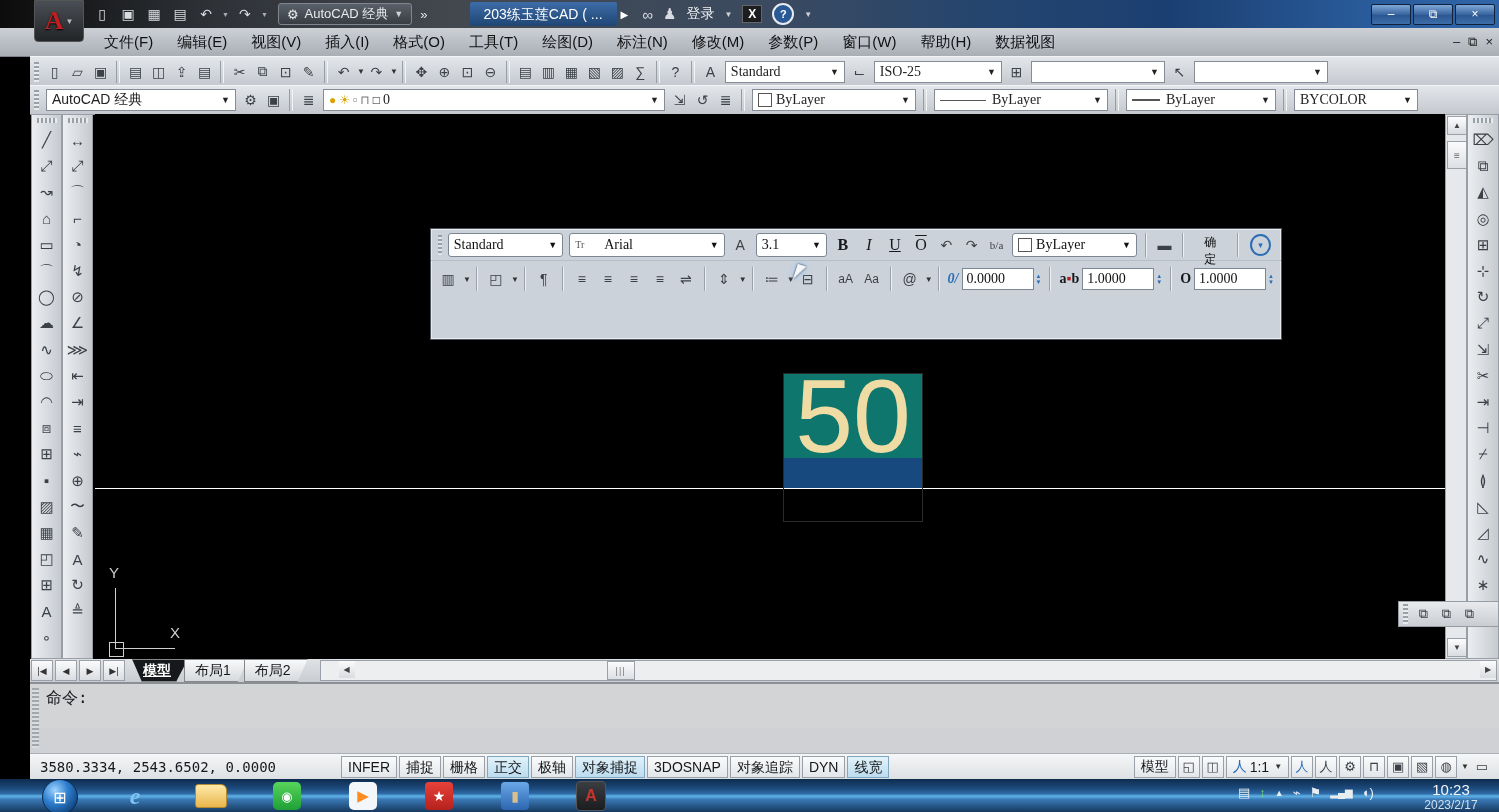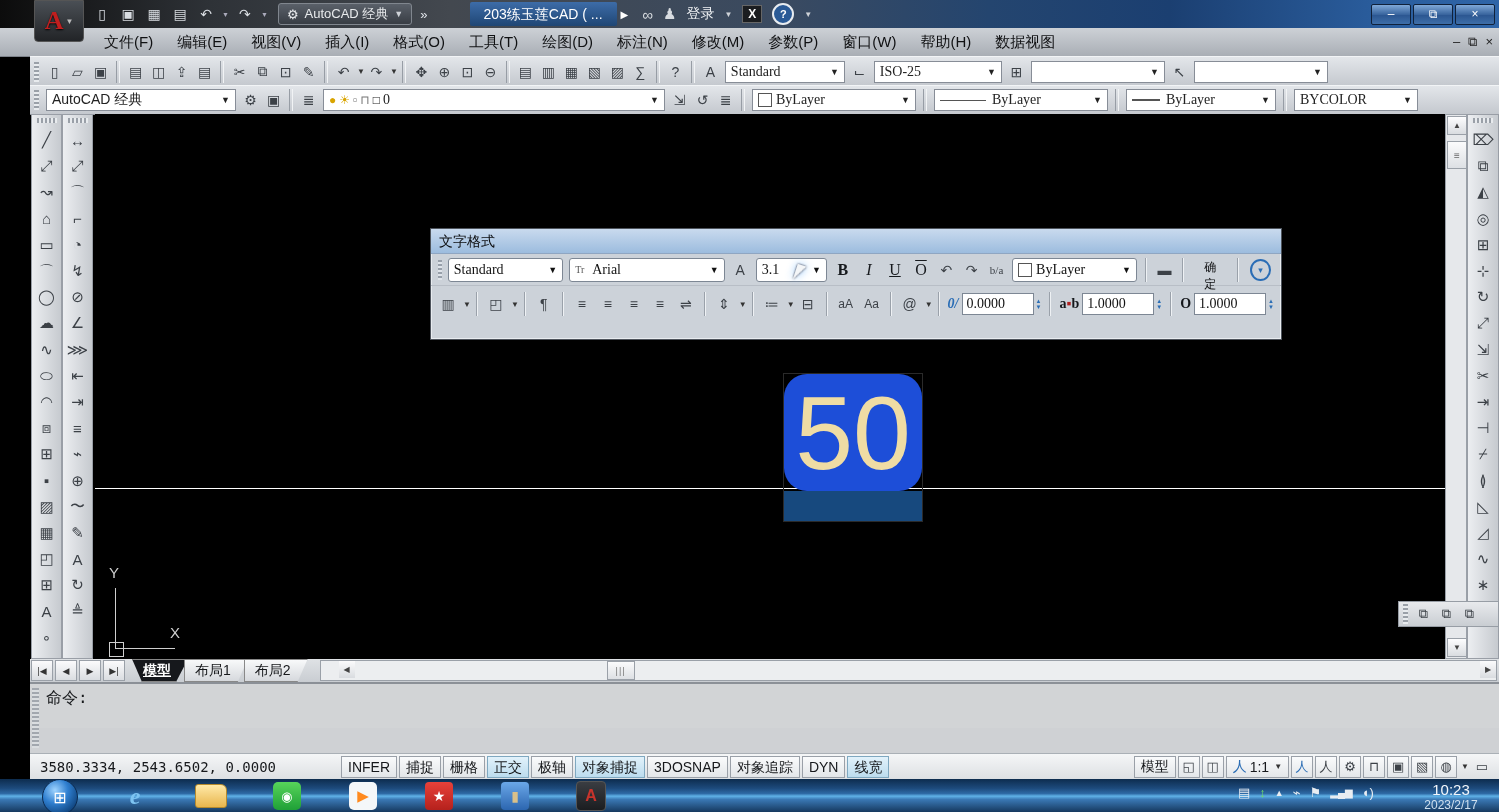--- a/index.html
+++ b/index.html
@@ -67,22 +67,22 @@
   .leftbar1{left:31px;} .leftbar2{left:62px;}
   .modbar{left:1467px;width:32px;}
   .canvas{position:absolute;left:95px;top:114px;width:1350px;height:545px;background:#000;}
   .vscroll{position:absolute;left:1445px;top:114px;width:22px;height:545px;background:#e6e8eb;border:1px solid #9aa0a8;box-sizing:border-box;}
   .sbtn{position:absolute;left:1px;width:18px;height:17px;background:linear-gradient(#fdfdfe,#d9dce0);
     border:1px solid #9aa0a8;display:flex;align-items:center;justify-content:center;font-size:8px;color:#444;}
   .vthumb{position:absolute;left:1px;top:26px;width:18px;height:26px;background:linear-gradient(#fbfbfc,#dde0e4);
     border:1px solid #9aa0a8;display:flex;align-items:center;justify-content:center;font-size:10px;color:#666;}
   .hline{position:absolute;left:95px;top:488px;width:1350px;height:1px;background:#fff;}
   .box50{position:absolute;left:783px;top:373px;width:140px;height:149px;border:1px solid #2a2a2a;box-sizing:border-box;}
-  .box50 .txt{height:117px;background:#1d4ed8;display:flex;align-items:center;justify-content:center;
-    font-family:"Liberation Sans",sans-serif;font-size:104px;line-height:104px;color:#efdca4;border-radius:23px;}
+  .box50 .txt{height:84px;background:#0f766e;display:flex;align-items:center;justify-content:center;
+    font-family:"Liberation Sans",sans-serif;font-size:104px;line-height:104px;color:#efdca4;}
   .box50 .bar{height:30px;background:#17497e;}
   .ucs{position:absolute;left:108px;top:562px;width:90px;height:92px;color:#cfcfcf;}
   .ucs .yaxis{position:absolute;left:7px;top:26px;width:1px;height:60px;background:#cfcfcf;}
   .ucs .xaxis{position:absolute;left:7px;top:86px;width:60px;height:1px;background:#cfcfcf;}
   .ucs .sq{position:absolute;left:1px;top:80px;width:13px;height:13px;border:1px solid #cfcfcf;}
   .ucs .ylab{position:absolute;left:1px;top:2px;font-size:15px;}
   .ucs .xlab{position:absolute;left:62px;top:62px;font-size:15px;}
   .draworder{position:absolute;left:1398px;top:601px;height:26px;width:101px;display:flex;align-items:center;
     background:linear-gradient(#e8eaed,#c9cdd2);border:1px solid #979da5;box-sizing:border-box;}
   .draworder .ico{font-size:13px;}
@@ -91,21 +91,21 @@
     background:#ccd2d9;border:1px solid #4e545c;box-shadow:0 0 0 1px #e8ecf0 inset,2px 3px 6px rgba(0,0,0,.55);box-sizing:border-box;}
   .dlg-header{height:24px;line-height:24px;padding-left:8px;font-size:14px;color:#0c0d0f;
     background:linear-gradient(#c9daee,#9cbcde);border-bottom:1px solid #8fa6c2;}
   .dlg-row{display:flex;align-items:center;height:31px;padding:0 4px;}
   .r2{height:36px;border-top:1px solid #b8bec6;}
   .dgrip{width:4px;height:20px;margin:0 3px;background:repeating-linear-gradient(#98a0aa 0 2px,#dfe4ea 2px 4px);}
   .dcombo{height:22px;background:#fff;border:1px solid #7d8794;border-radius:3px;display:flex;align-items:center;
     font-family:"Liberation Serif",serif;font-size:14px;padding:0 5px;margin:0 3px;color:#111;}
   .dcombo .carr{margin-left:auto;padding-left:6px;font-size:9px;color:#111;}
   .w-style{width:108px;} .w-font{width:150px;} .w-size{width:62px;} .w-color{width:118px;}
-  .ttb{font-size:10px;color:#555;margin-right:8px;font-family:"Liberation Serif",serif;}
+  .ttb{font-size:10px;color:#555;margin-right:20px;font-family:"Liberation Serif",serif;}
   .fmt{height:22px;min-width:22px;border:none;background:transparent;display:flex;align-items:center;justify-content:center;
     font-family:"Liberation Serif",serif;font-size:16px;color:#16191d;margin:0 2px;padding:0;}
   .fmt.b{font-weight:bold;} .fmt.i{font-style:italic;} .fmt.u{text-decoration:underline;} .fmt.o{text-decoration:overline;}
   .dico{width:22px;height:22px;display:flex;align-items:center;justify-content:center;font-size:14px;color:#3c4147;margin:0 2px;}
   .swatch{width:12px;height:12px;border:1px solid #555;background:#fff;margin-right:4px;}
   .okbtn{height:22px;padding:0 10px;background:transparent;border:none;font-size:12px;color:#0c0d0f;}
   .optcirc{width:18px;height:18px;border:2px solid #2a6db5;border-radius:50%;color:#2a6db5;font-size:9px;
     display:flex;align-items:center;justify-content:center;margin:0 6px;}
   .dsep{width:1px;height:24px;background:#9aa1aa;margin:0 5px;border-right:1px solid #eef1f4;}
   .spin{display:flex;align-items:center;margin:0 3px;}
@@ -437,21 +437,20 @@
     <span class="ico">∗</span>
   </div>
   <div class="draworder">
     <span class="grip"></span>
     <span class="ico">⧉</span>
     <span class="ico">⧉</span>
     <span class="ico">⧉</span>
   </div>
 
   <div class="dialog">
-    <div class="dlg-header">文字格式</div>
     <div class="dlg-row">
       <span class="dgrip"></span>
       <div class="dcombo w-style">
         <span>Standard</span>
         <span class="carr">▼</span>
       </div>
       <div class="dcombo w-font">
         <span class="ttb">Tr</span>
         <span>Arial</span>
         <span class="carr">▼</span>

